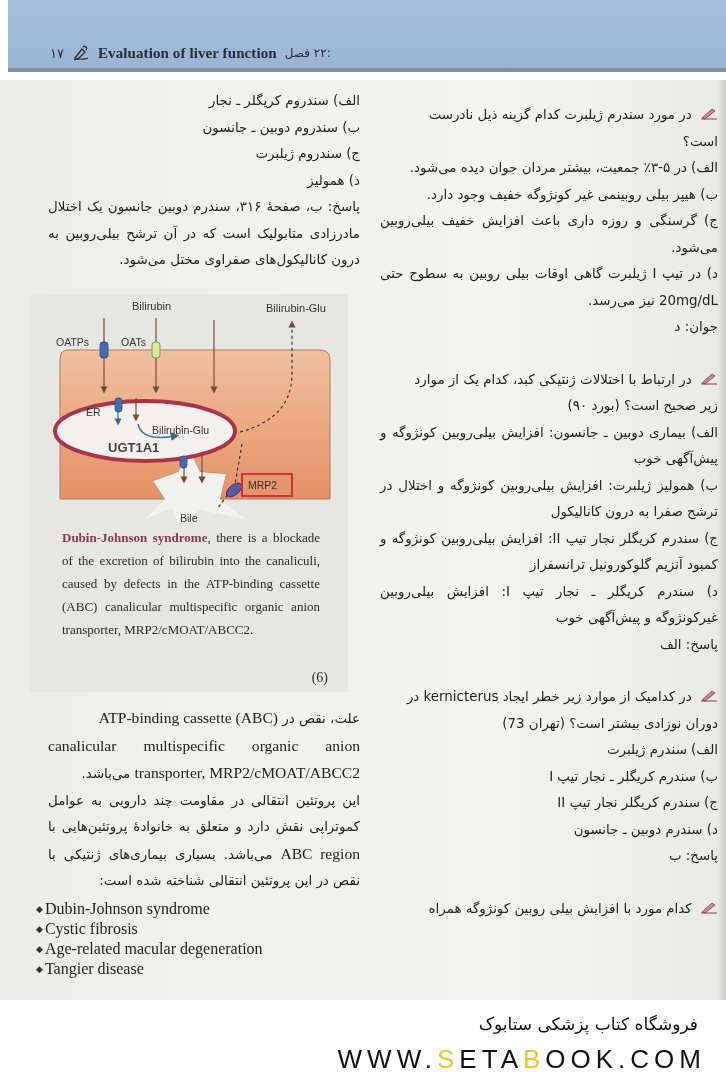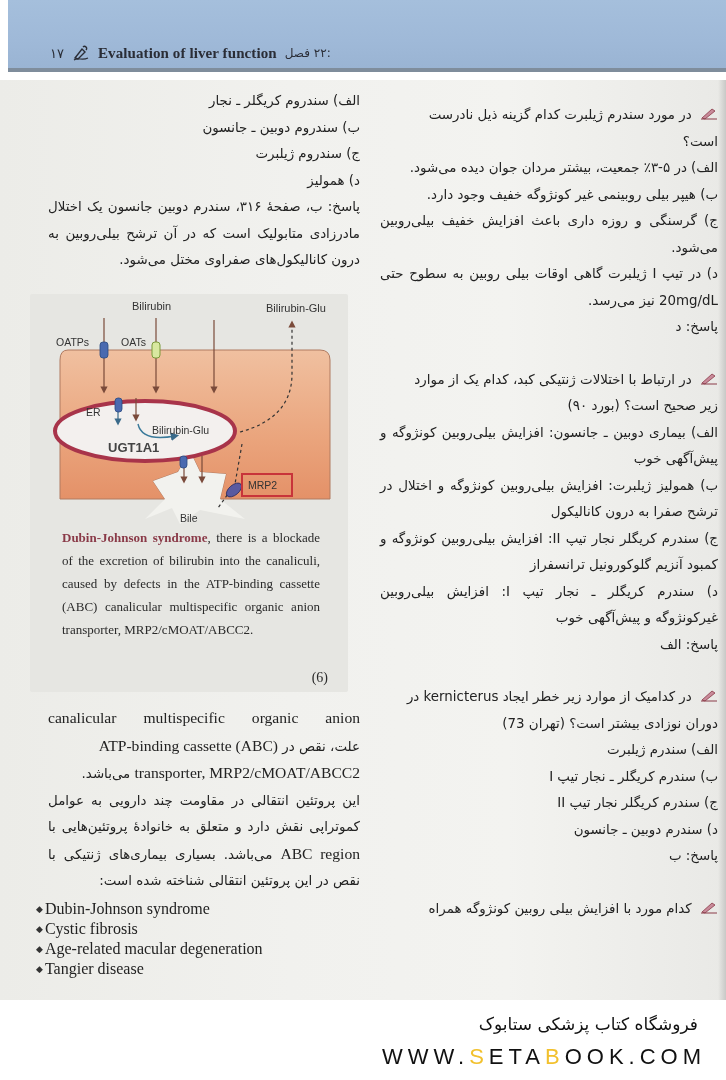--- a/index.html
+++ b/index.html
@@ -70,21 +70,21 @@
   
   .footer {
     position: absolute; left: 0; top: 1000px; width: 726px; height: 80px; background: #ffffff;
   }
   .logo-wrap { position: absolute; left: 32px; top: 14px; width: 250px; height: 58px; }
   .logo-divider { position: absolute; left: 196px; top: 20px; width: 1px; height: 44px; background: #9a9a9a; }
   .logo-sub { position: absolute; left: 52px; top: 40px; font-size: 11px; color: #8a8a8a; direction: rtl; }
   .store-name { position: absolute; right: 28px; top: 14px; font-size: 17px; color: #111; direction: rtl; }
   .store-url {
     position: absolute; right: 20px; top: 44px; font-family: "Liberation Sans", sans-serif;
-    font-size: 22px; letter-spacing: 5px; color: #111;
+    font-size: 26px; letter-spacing: 5px; color: #111;
   }
   .store-url .hl { color: #f2c12e; }
 </style>
 </head>
 <body>
 
 <div class="header">
   <div class="header-line">
     <span class="page-num">۱۷</span>
     <svg width="18" height="18" viewBox="0 0 18 18">
@@ -107,21 +107,21 @@
             <path d="M2 12 L12 3 L15 5 L5 13 Z" fill="#c88a9a" stroke="#8a3a48" stroke-width="0.8"></path>
             <path d="M1 13 L17 13" stroke="#8a3a48" stroke-width="1"></path>
           </svg>
         <span>در مورد سندرم ژیلبرت کدام گزینه ذیل نادرست</span>
       </span>
       <span class="q-line">است؟</span>
       <span class="opt">الف) در ۵-۳٪ جمعیت، بیشتر مردان جوان دیده می‌شود.</span>
       <span class="opt">ب) هیپر بیلی روبینمی غیر کونژوگه خفیف وجود دارد.</span>
       <span class="opt">ج) گرسنگی و روزه داری باعث افزایش خفیف بیلی‌روبین می‌شود.</span>
       <span class="opt">د) در تیپ I ژیلبرت گاهی اوقات بیلی روبین به سطوح حتی 20mg/dL نیز می‌رسد.</span>
-      <span class="ans">پاسخ: د</span>
+      <span class="ans">جوان: د</span>
     </div>
 
     <div class="q-block">
       <span class="q-line q-stem">
         <svg class="pen" viewBox="0 0 18 14">
             <path d="M2 12 L12 3 L15 5 L5 13 Z" fill="#c88a9a" stroke="#8a3a48" stroke-width="0.8"></path>
             <path d="M1 13 L17 13" stroke="#8a3a48" stroke-width="1"></path>
           </svg>
         <span>در ارتباط با اختلالات ژنتیکی کبد، کدام یک از موارد</span>
       </span>
@@ -221,26 +221,26 @@
       <text x="218" y="195" font-family="Liberation Sans, sans-serif" font-size="10.5" fill="#333">MRP2</text>
       <text x="150" y="228" font-family="Liberation Sans, sans-serif" font-size="10.5" fill="#333">Bile</text>
     </svg>
     <div class="caption">
       <span class="term">Dubin-Johnson syndrome</span><span>, there is a blockade of the excretion of bilirubin into the canaliculi, caused by defects in the ATP-binding cassette (ABC) canalicular multispecific organic anion transporter, MRP2/cMOAT/ABCC2.</span>
     </div>
     <div class="fig-num">(6)</div>
   </div>
 
   <div class="col left-lower" style="position:absolute; top:625px; left:40px; width:312px;">
-    <span class="opt" style="direction:ltr; text-align:justify; text-align-last:justify;">
-      <span class="en">canalicular multispecific organic anion</span>
-    </span>
     <span class="opt">
       <span>علت، نقص در</span>
       <span class="en">ATP-binding cassette (ABC)</span>
+    </span>
+    <span class="opt" style="direction:ltr; text-align:justify; text-align-last:justify;">
+      <span class="en">canalicular multispecific organic anion</span>
     </span>
     <span class="opt">
       <span class="en">transporter, MRP2/cMOAT/ABCC2</span>
       <span>می‌باشد.</span>
     </span>
     <span class="opt">
       <span>این پروتئین انتقالی در مقاومت چند دارویی به عوامل کموتراپی نقش دارد و متعلق به خانوادهٔ پروتئین‌هایی با</span>
       <span class="en">ABC region</span>
       <span>می‌باشد. بسیاری بیماری‌های ژنتیکی با نقص در این پروتئین انتقالی شناخته شده است:</span>
     </span>

